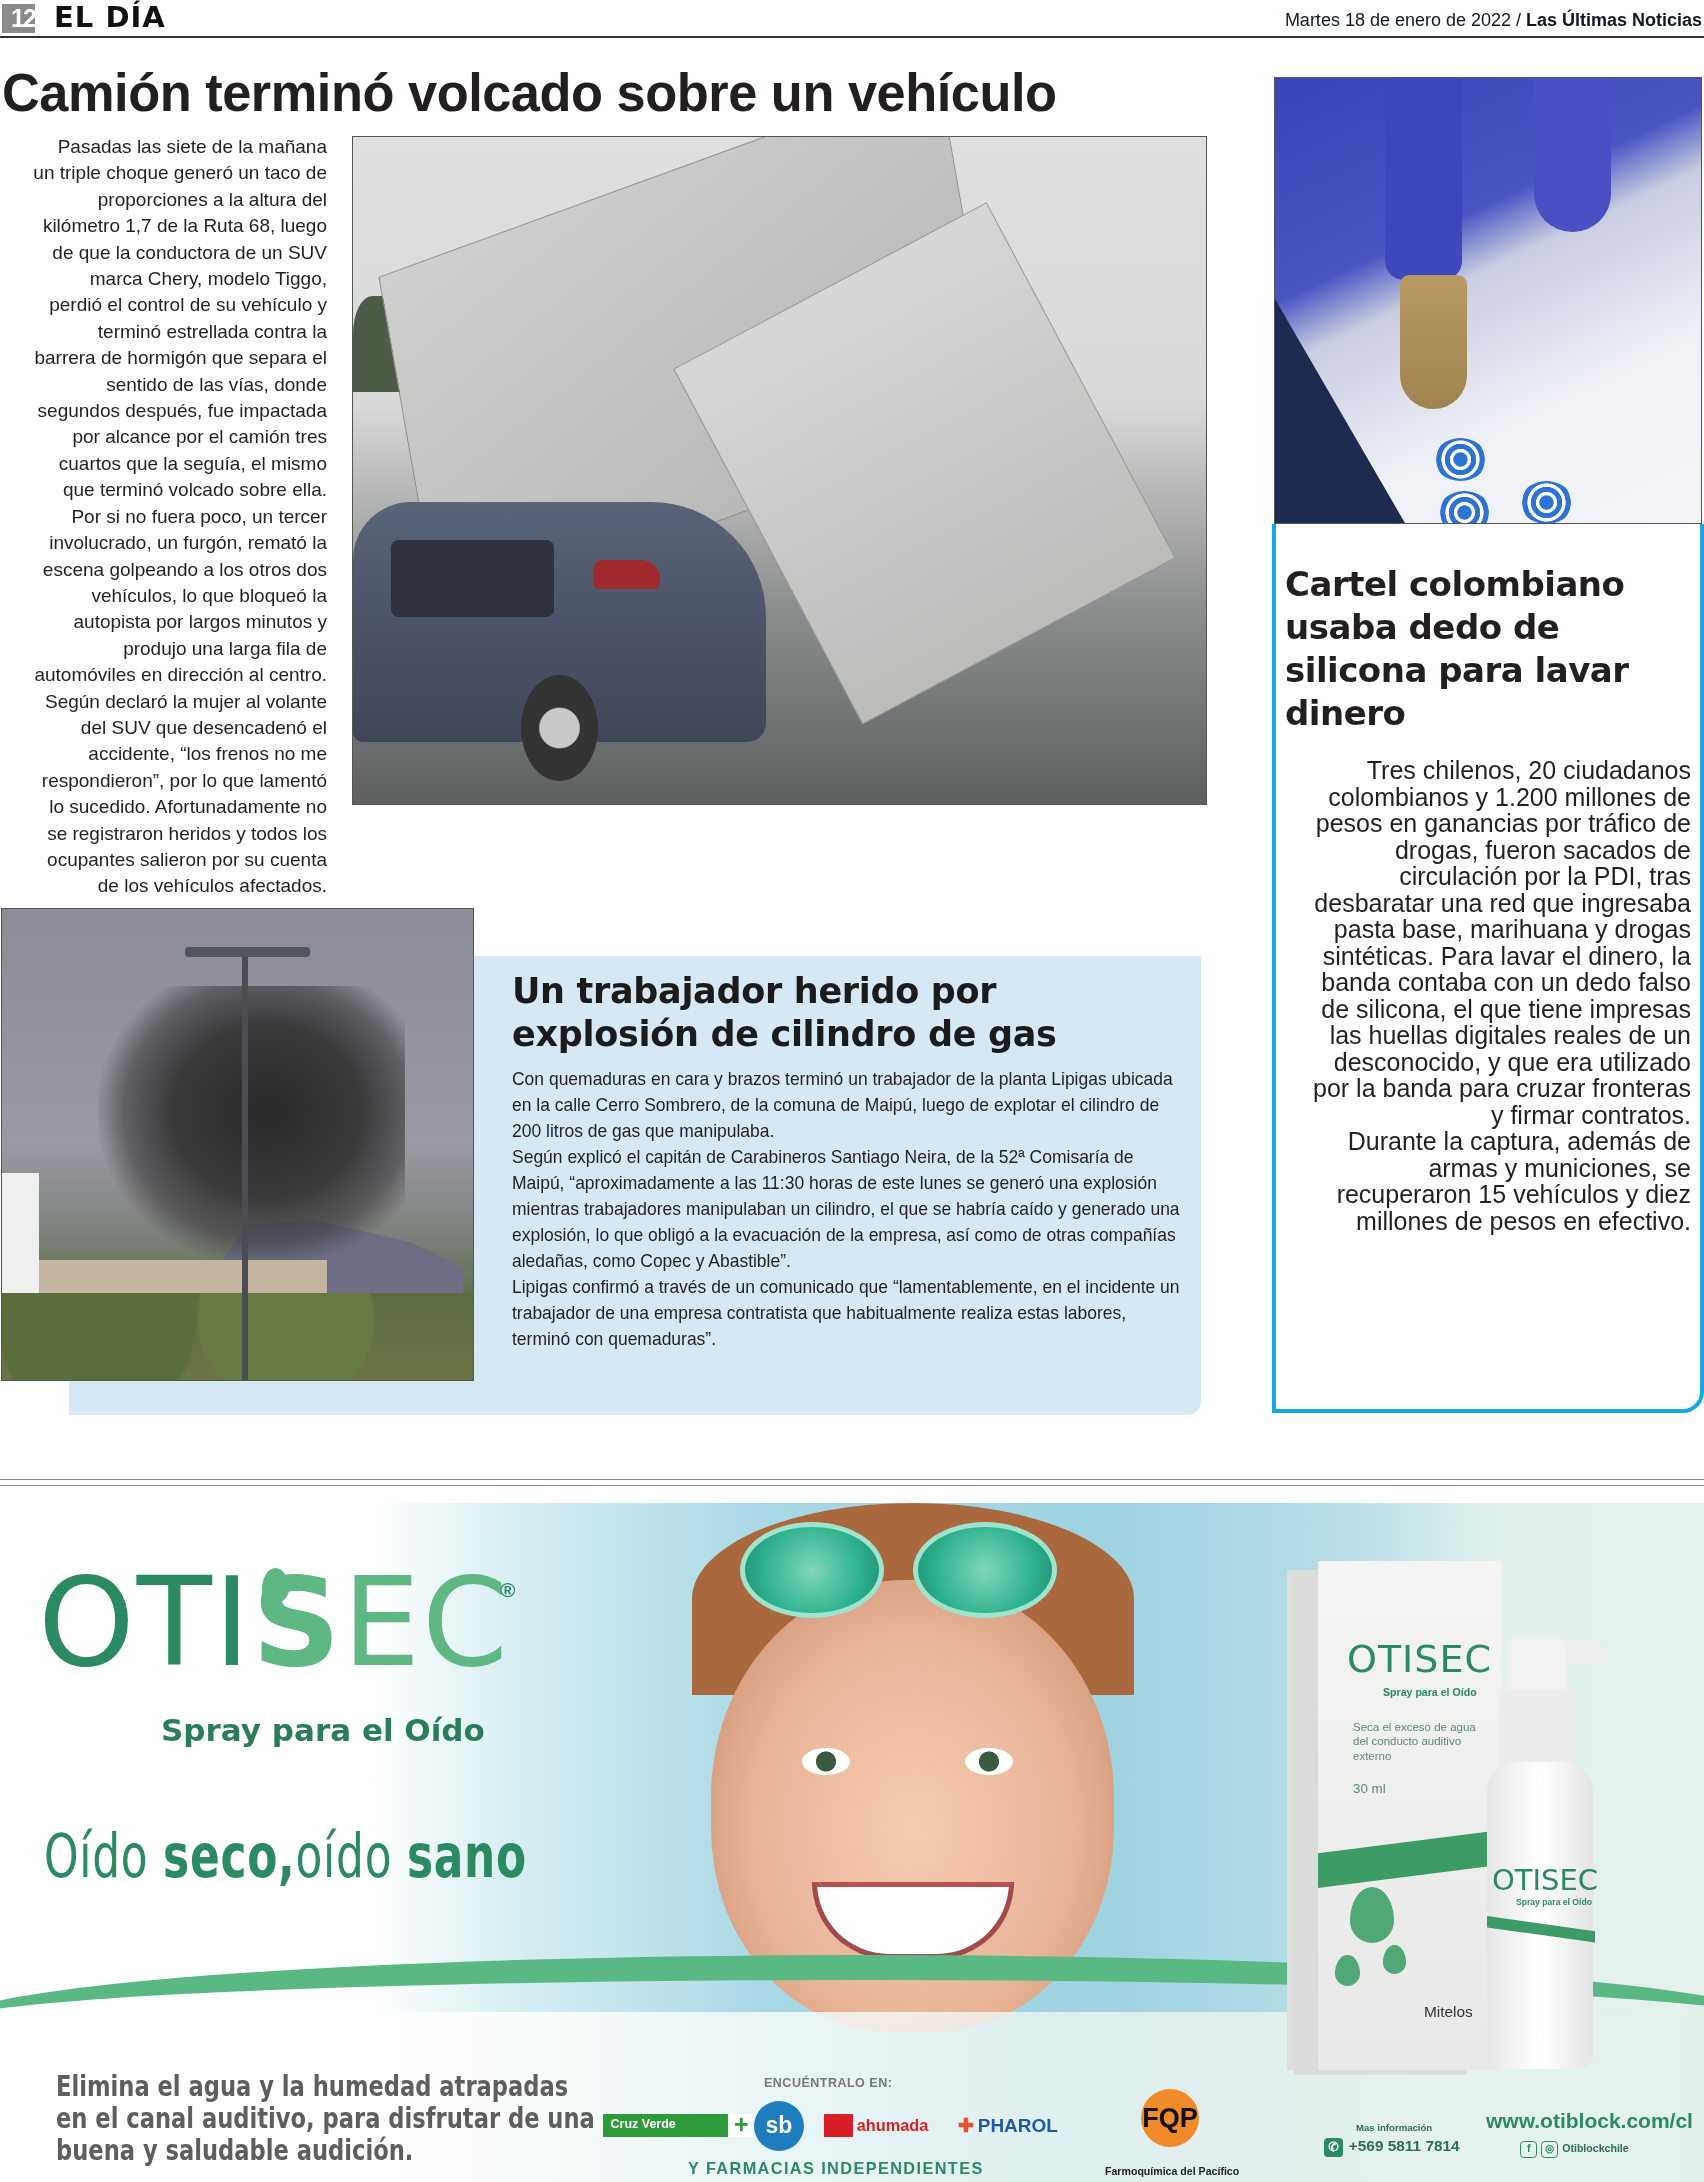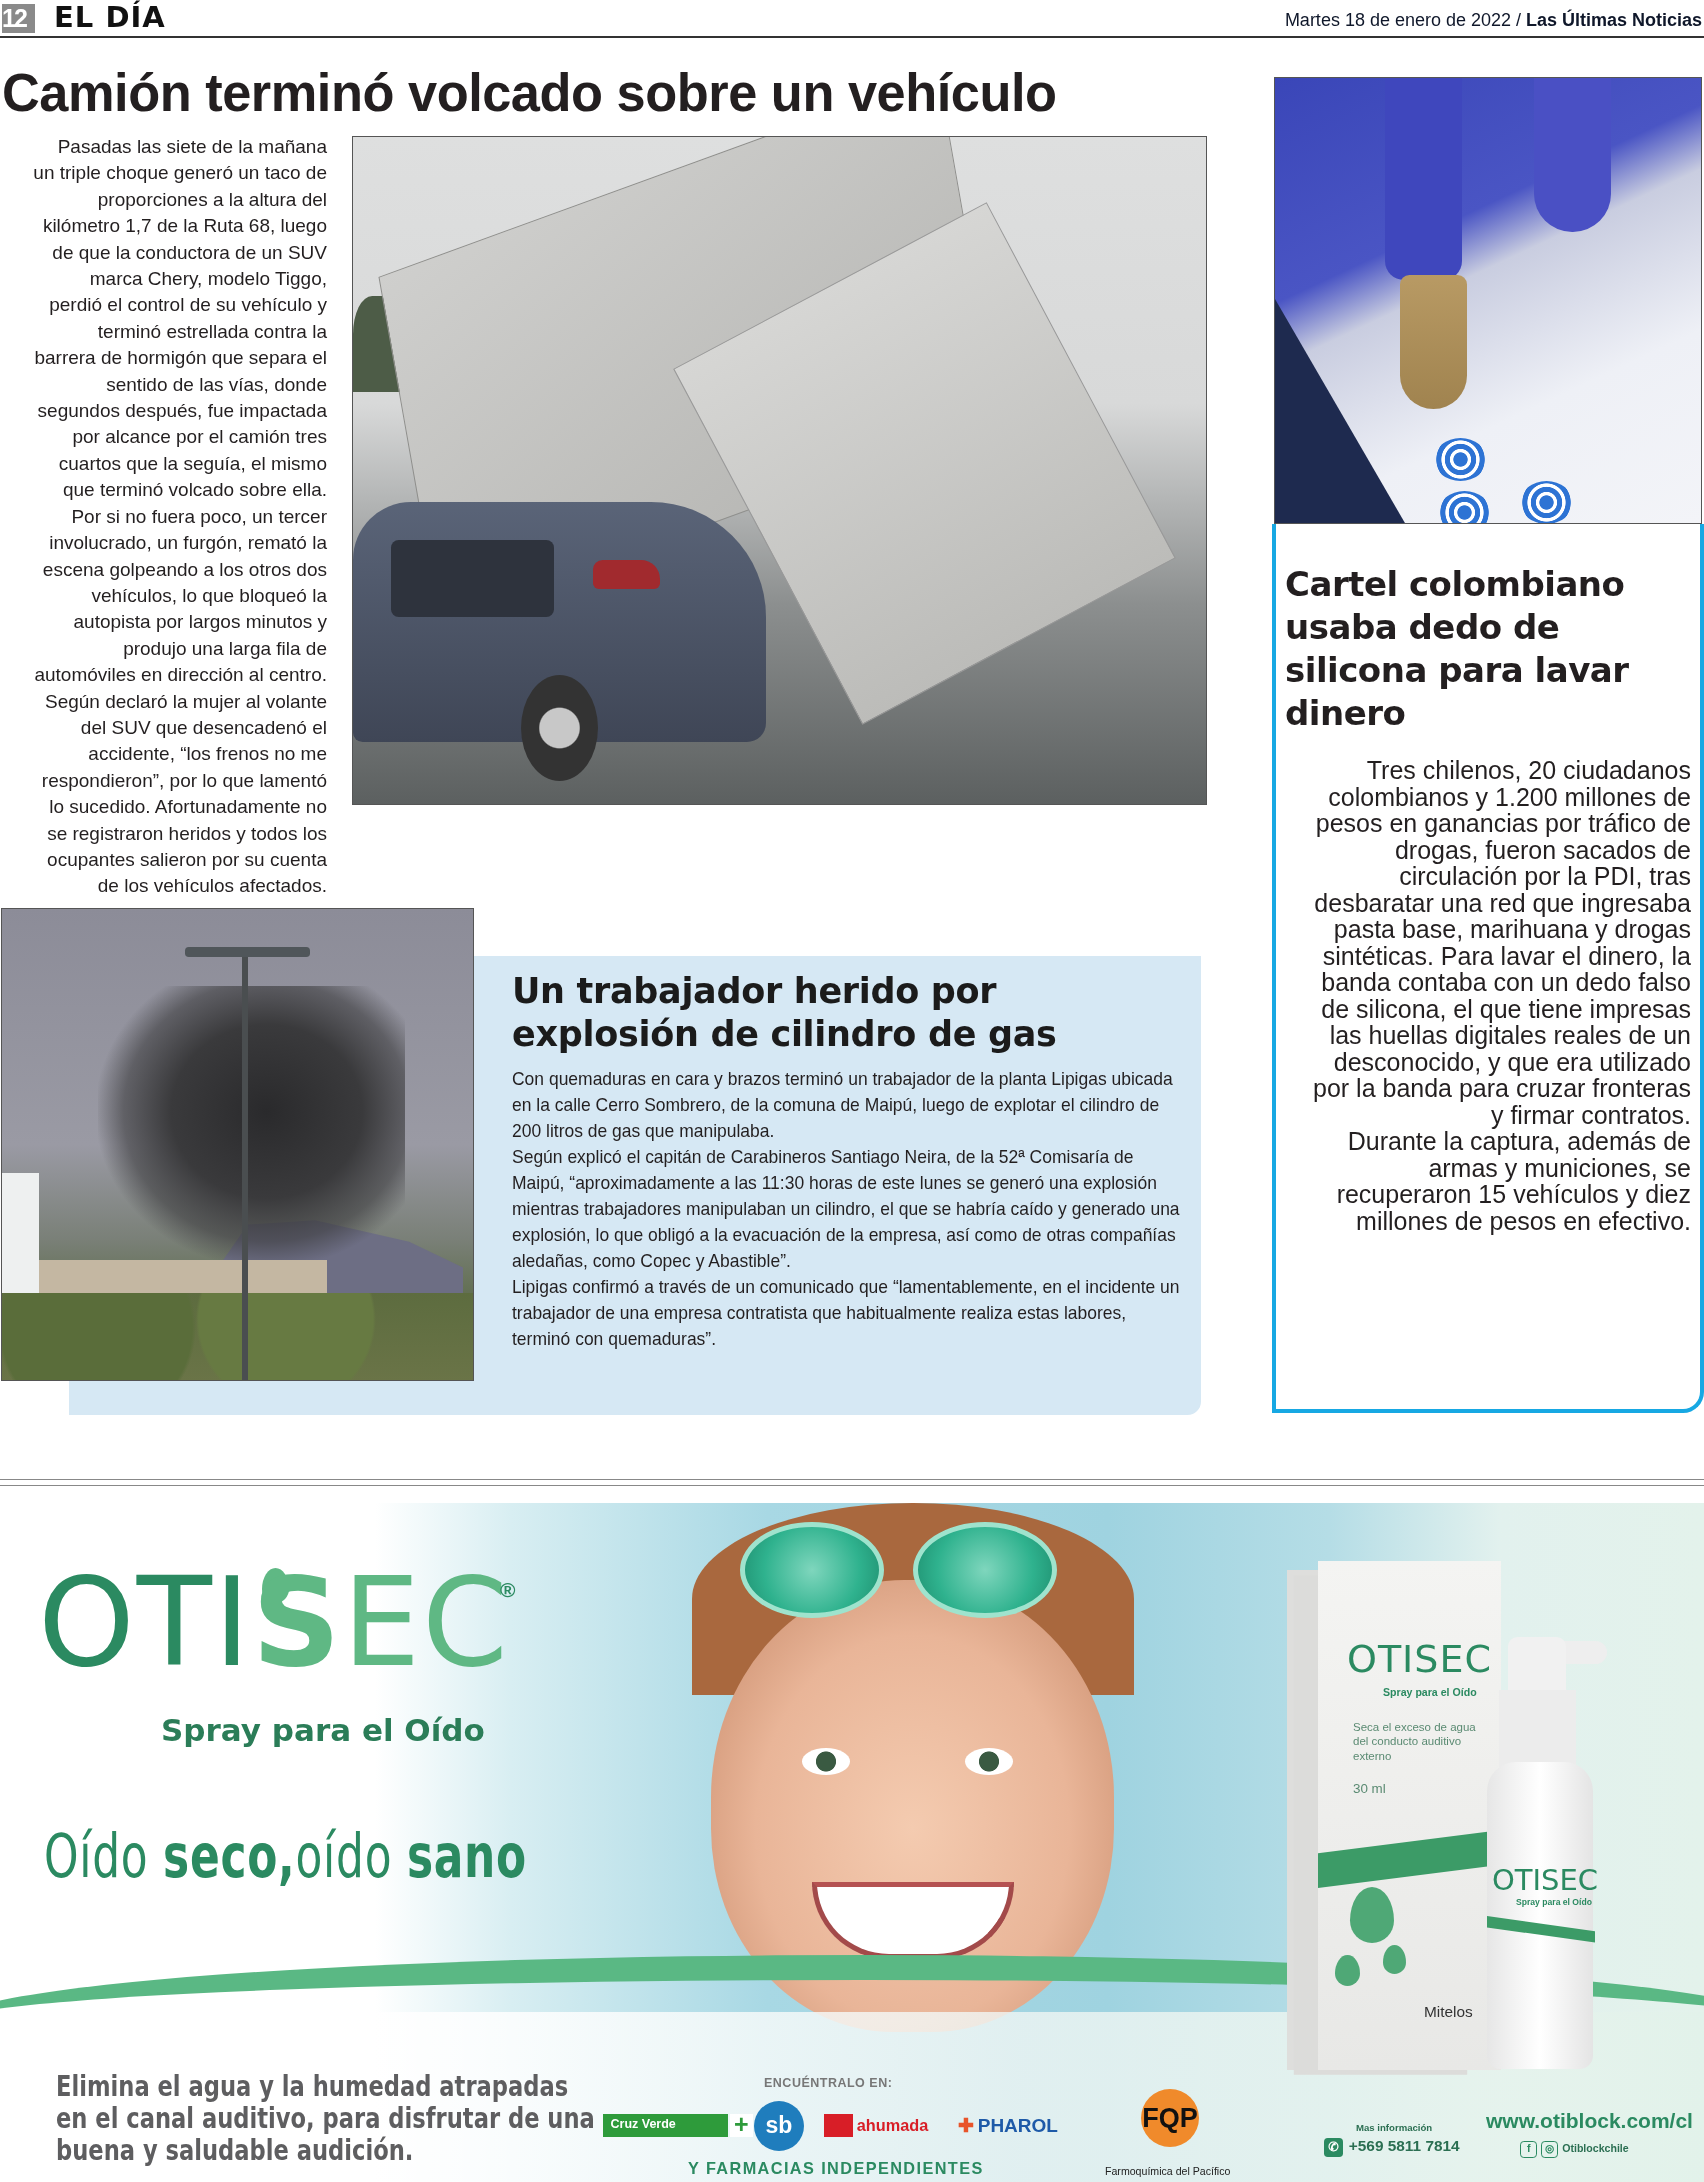--- a/index.html
+++ b/index.html
@@ -1,21 +1,21 @@
 <!DOCTYPE html>
 <html><head>
 <meta charset="utf-8">
 <style>
   * { box-sizing: border-box; margin: 0; padding: 0; }
   html, body { width: 1704px; height: 2183px; background: #ffffff; overflow: hidden; }
   body { position: relative; font-family: "Liberation Sans", sans-serif; color: #231f20; }
 
   
   .page-num { position: absolute; left: 1.9px; top: 3.8px; width: 33px; height: 29px; background: #8a8a8a; color: #fff;
-    font-family: "Liberation Sans", sans-serif; font-size: 25px; font-weight: bold; text-align: left; line-height: 29px; letter-spacing: -1.9px; }
+    font-family: "Liberation Sans", sans-serif; font-size: 25px; font-weight: bold; text-align: right; line-height: 29px; letter-spacing: -1.9px; }
   .section-title { position: absolute; left: 54px; top: 0px; font-family: "DejaVu Sans", sans-serif; font-weight: bold; font-size: 29px; letter-spacing: 1px; color: #111; }
   .header-rule { position: absolute; left: 0; top: 36px; width: 1704px; height: 1.9px; background: #333; }
   .header-right { position: absolute; right: 1.9px; top: 9.6px; font-size: 18px; color: #0f172a; font-family: "Liberation Sans", sans-serif; }
   .header-right b { font-weight: bold; }
 
   
   .main-headline { position: absolute; left: 1.9px; top: 61px; font-family: "Liberation Sans", sans-serif; font-weight: bold; font-size: 54px; letter-spacing: -0.5px; color: #231f20; white-space: nowrap; transform: scaleX(0.97); transform-origin: left; }
 
   .story1-body { position: absolute; left: 0; top: 134px; width: 327px; font-size: 19px; line-height: 26.4px; text-align: right; color: #231f20; }
   .story1-body p { margin: 0; padding-left: 32px; }
@@ -89,21 +89,21 @@
   .logo-cruzverde { position: absolute; left: 4.8px; top: 12.5px; width: 125px; height: 23px; background: #2e9b3b; color: #fff; font-size: 12.5px; font-weight: bold; padding: 3.8px 7.7px; }
   .logo-cruzverde .plus { position: absolute; right: -25px; top: 0; width: 23px; height: 23px; color: #2e9b3b; font-size: 25px; line-height: 21px; background: #fff; text-align: center; }
   .logo-sb { position: absolute; left: 156px; top: 0; width: 50px; height: 50px; border-radius: 50%; background: #1f7dbd; color: #fff; font-size: 23px; font-weight: bold; text-align: center; line-height: 48px; }
   .logo-ahumada { position: absolute; left: 226px; top: 13.4px; height: 23px; }
   .logo-ahumada .box { display: inline-block; width: 29px; height: 23px; background: #d81e27; vertical-align: middle; }
   .logo-ahumada .txt { font-size: 16.3px; font-weight: bold; color: #d81e27; vertical-align: middle; margin-left: 3.8px; }
   .logo-pharol { position: absolute; left: 360px; top: 13.4px; font-size: 19px; font-weight: bold; color: #1e5aa8; }
   .logo-pharol .icon { color: #e8542a; margin-right: 3.8px; }
   .ad-indep { position: absolute; left: 688px; top: 656px; font-size: 16.3px; font-weight: bold; color: #2b8a61; letter-spacing: 1.4px; }
   .logo-fqp { position: absolute; left: 1141px; top: 586px; width: 58px; height: 58px; border-radius: 50%; background: #f08a2b; color: #111; font-size: 27px; font-weight: bold; text-align: center; line-height: 58px; }
-  .fqp-caption { position: absolute; left: 1105px; top: 662px; font-size: 10.6px; font-weight: normal; color: #222; }
+  .fqp-caption { position: absolute; left: 1105px; top: 662px; font-size: 10.6px; font-weight: bold; color: #222; }
 
   .ad-more-label { position: absolute; left: 1356px; top: 619px; font-size: 9.6px; color: #2b6f52; font-weight: bold; }
   .ad-phone { position: absolute; left: 1324px; top: 634px; font-size: 15.4px; font-weight: bold; color: #2b6f52; }
   .ad-phone .wa { display: inline-block; width: 19px; height: 19px; background: #2b8a61; color: #fff; border-radius: 3.8px; text-align: center; font-size: 12.5px; line-height: 19px; margin-right: 5.8px; }
   .ad-url { position: absolute; left: 1486px; top: 606px; font-size: 21px; font-weight: bold; color: #2b8a61; }
   .ad-social { position: absolute; left: 1520px; top: 638px; font-size: 10.6px; font-weight: bold; color: #2b6f52; }
   .ad-social .sicon { display: inline-block; width: 17.3px; height: 17.3px; border: 1.9px solid #2b8a61; border-radius: 3.8px; text-align: center; font-size: 10.6px; line-height: 13.4px; margin-right: 3.8px; color: #2b8a61; }
 
   
   .prod-box { position: absolute; left: 1318px; top: 58px; width: 183px; height: 509px; background: linear-gradient(180deg,#f4f4f2,#e8e8e6); box-shadow: -29px 9.6px 0 -4.8px #dcdcda; }

